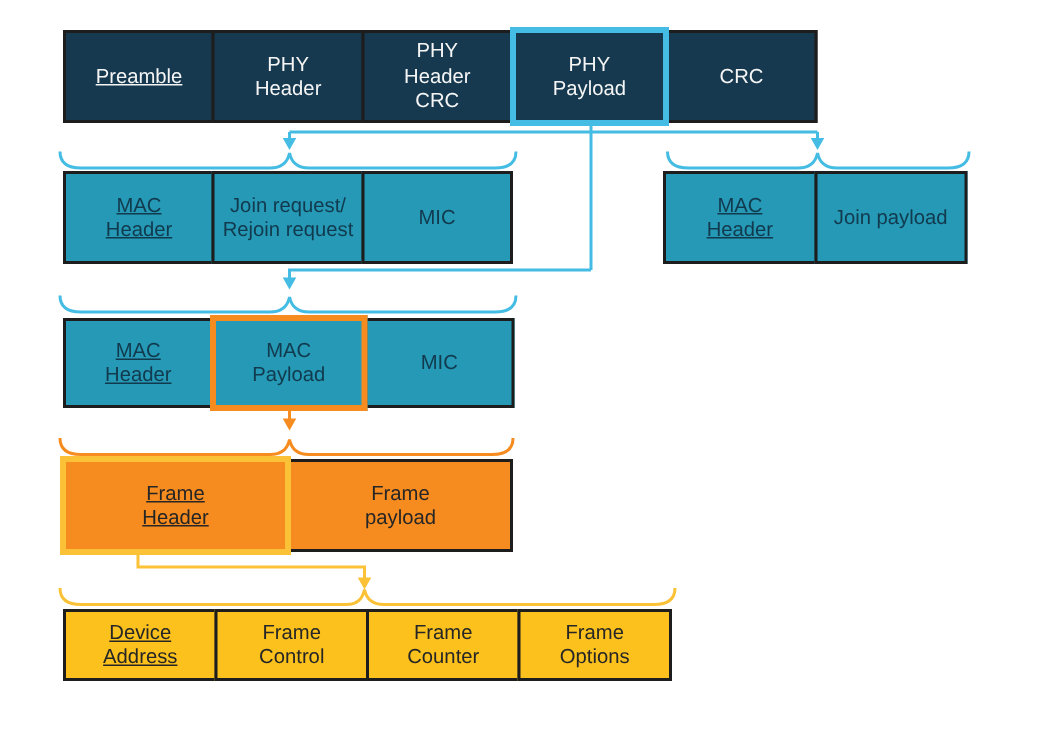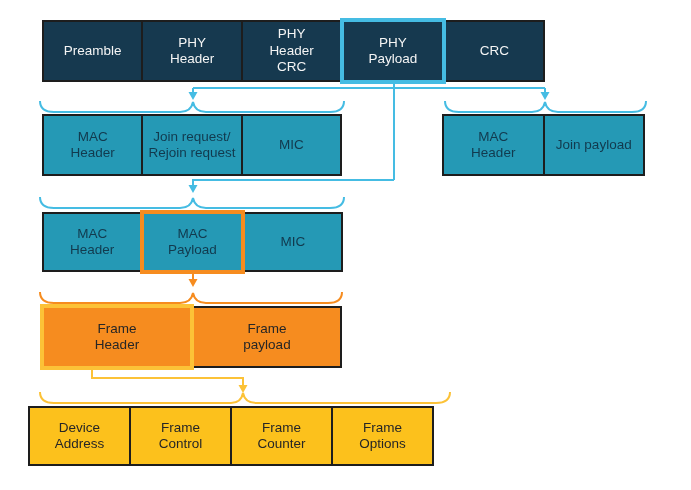--- a/index.html
+++ b/index.html
@@ -26,40 +26,40 @@
     align-items:center;
     justify-content:center;
     text-align:center;
     white-space:pre-line;
     border:2px solid #1d1d1d;
     margin-left:-2px;
     font-size:13.5px;
     line-height:1.22;
     position:relative;
   }
-  .cell:first-child{margin-left:0;}
+  .cell:first-child{margin-left:0;text-decoration:underline;}
   .navy  {background:#16394F;color:#F5F5F5;}
   .teal  {background:#2599B5;color:#123A4E;}
   .orange{background:#F68C1F;color:#262626;}
   .yellow{background:#FCC11C;color:#262626;}
   .hl{
     z-index:3;
     margin-top:-2px;margin-bottom:-2px;
     border-width:4px;
   }
   .hl-cyan  {border-color:#45BCE3;}
   .hl-orange{border-color:#F68C1F;}
   .hl-yellow{border-color:#FCC237;}
   
   #row-phy        {left:42px; top:20px;  width:503px;height:62px;}
   #row-joinreq    {left:42px; top:114px; width:300px;height:62px;}
   #row-joinacc    {left:442px;top:114px; width:203px;height:62px;}
   #row-mac        {left:42px; top:212px; width:301px;height:60px;}
   #row-frame      {left:40px; top:306px; width:302px;height:62px;}
-  #row-fields     {left:28px; top:406px; width:406px;height:60px;}
+  #row-fields     {left:42px; top:406px; width:406px;height:48px;}
   .stroke-cyan  {stroke:#45BCE3;fill:none;stroke-width:2;}
   .stroke-orange{stroke:#F68C1F;fill:none;stroke-width:2;}
   .stroke-yellow{stroke:#FCC237;fill:none;stroke-width:2;}
   .head-cyan  {fill:#45BCE3;stroke:none;}
   .head-orange{fill:#F68C1F;stroke:none;}
   .head-yellow{fill:#FCC237;stroke:none;}
 </style>
 </head>
 <body>
 

